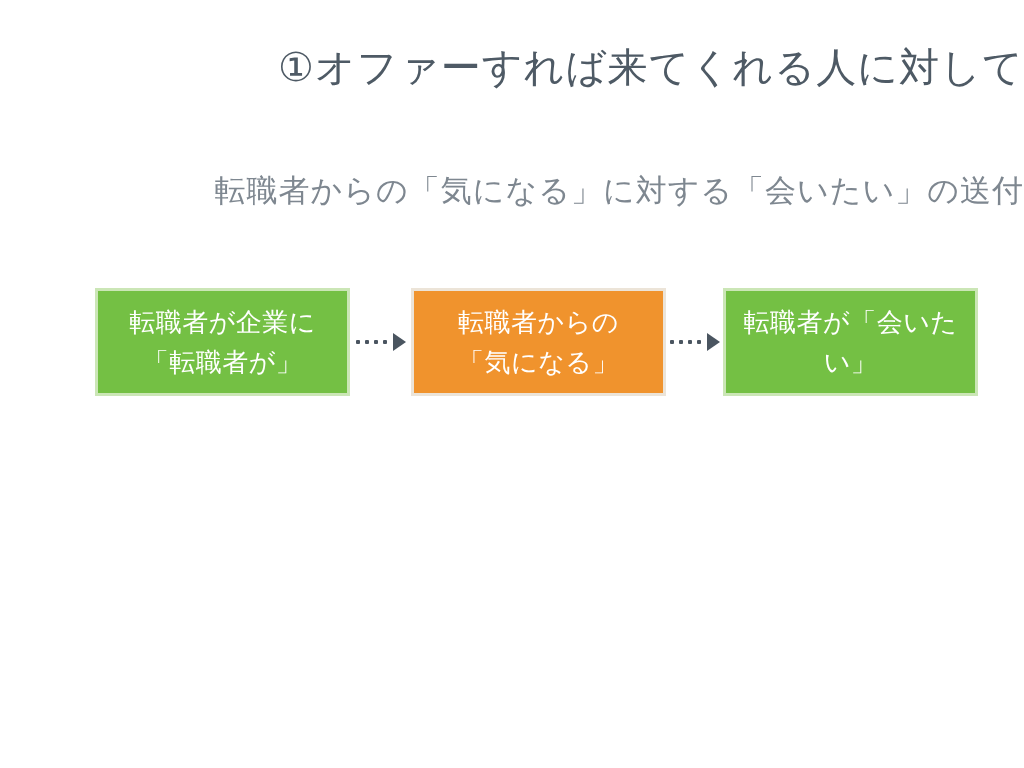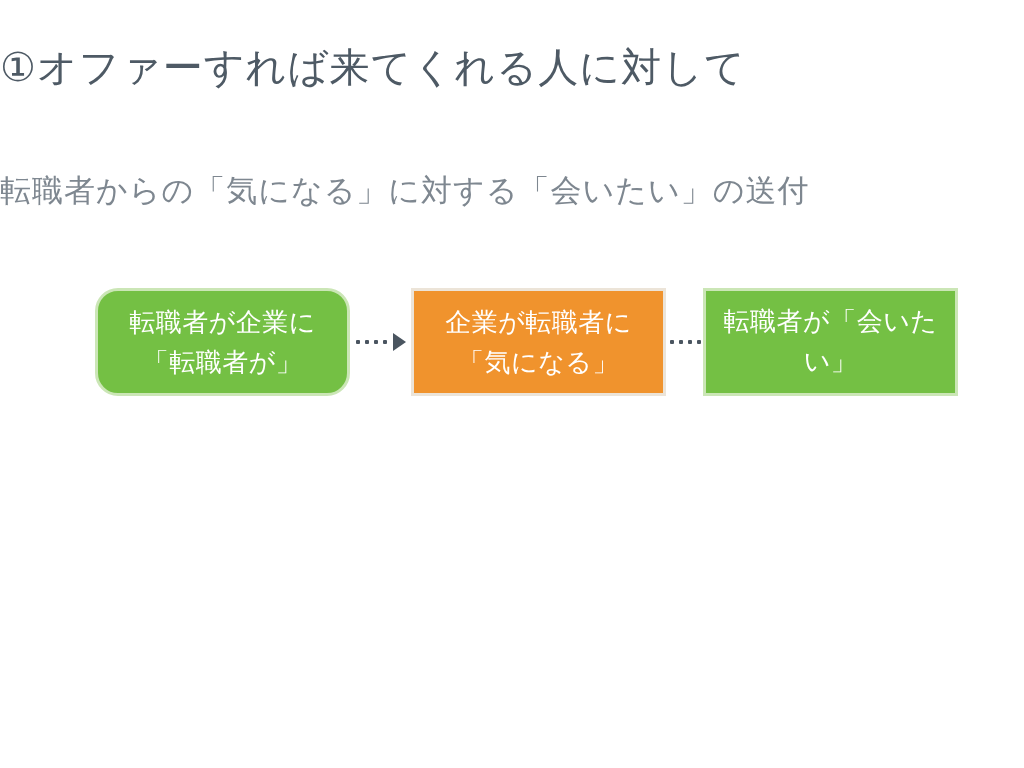--- a/index.html
+++ b/index.html
@@ -13,32 +13,32 @@
     width: 1024px;
     height: 768px;
     background: #ffffff;
     overflow: hidden;
   }
   .slide-title {
     position: absolute;
     top: 40px;
     left: 0;
     width: 1024px;
-    text-align: left;
+    text-align: right;
     font-size: 40px;
     font-weight: 400;
     color: #4e5a65;
     letter-spacing: 1px;
   }
   .slide-subtitle {
     position: absolute;
     top: 170px;
     left: 0;
     width: 1024px;
-    text-align: left;
+    text-align: right;
     font-size: 31px;
     font-weight: 400;
     color: #7e8790;
     letter-spacing: 1px;
   }
   .flow-box {
     position: absolute;
     top: 288px;
     width: 249px;
     height: 102px;
@@ -53,23 +53,23 @@
     letter-spacing: 0.5px;
   }
   .flow-box.green {
     background: #74c044;
     border: 3px solid #cbe6b6;
   }
   .flow-box.orange {
     background: #f0932d;
     border: 3px solid #ece4d8;
   }
-  .box-1 { left: 95px; border-radius: 23px; }
+  .box-1 { left: 95px; }
   .box-2 { left: 411px; }
-  .box-3 { left: 703px; font-family: Liberation Serif, serif; }
+  .box-3 { left: 723px; }
   .flow-arrow {
     position: absolute;
     top: 288px;
     height: 108px;
     display: flex;
     align-items: center;
     justify-content: center;
   }
   .arrow-1 { left: 350px; width: 61px; }
   .arrow-2 { left: 666px; width: 57px; }
@@ -111,21 +111,21 @@
     <div class="arrow-inner">
       <span class="arrow-dot"></span>
       <span class="arrow-dot"></span>
       <span class="arrow-dot"></span>
       <span class="arrow-dot"></span>
       <span class="arrow-head"></span>
     </div>
   </div>
 
   <div class="flow-box orange box-2">
-    <span>企業が転職者に</span>
+    <span>転職者からの</span>
     <span>「気になる」</span>
   </div>
 
   <div class="flow-arrow arrow-2">
     <div class="arrow-inner">
       <span class="arrow-dot"></span>
       <span class="arrow-dot"></span>
       <span class="arrow-dot"></span>
       <span class="arrow-dot"></span>
       <span class="arrow-head"></span>

